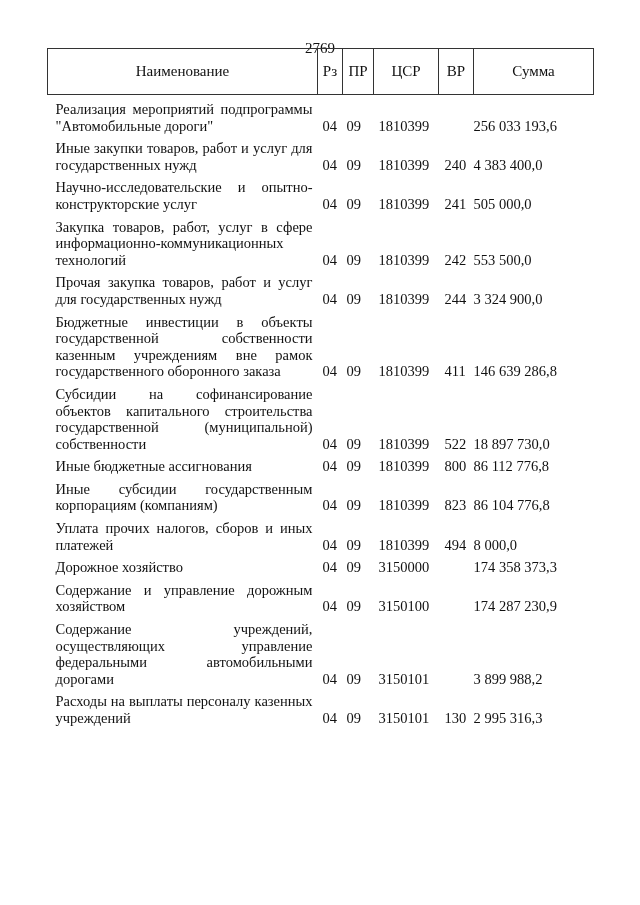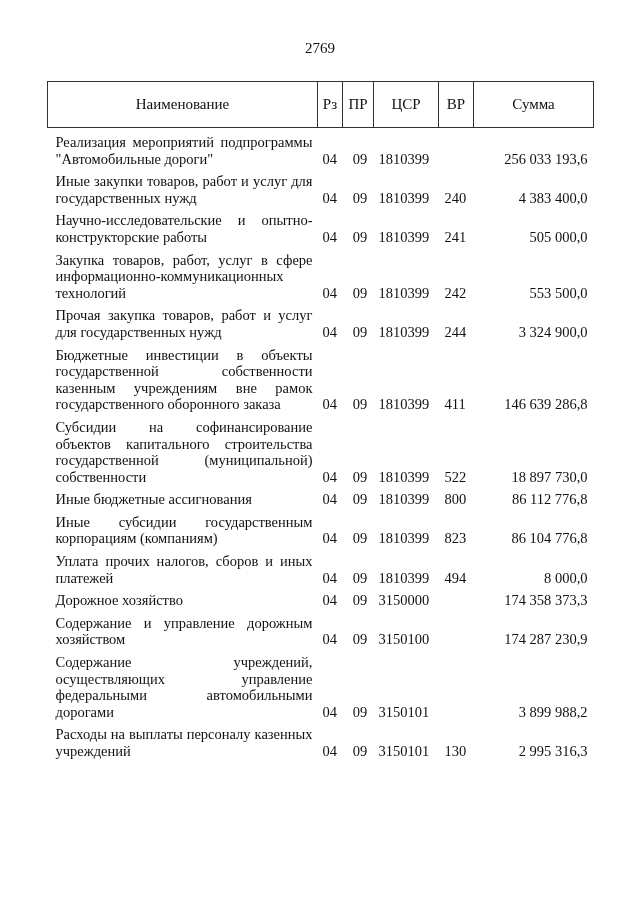--- a/index.html
+++ b/index.html
@@ -1,29 +1,29 @@
 <!DOCTYPE html>
 <html><head>
 <meta charset="utf-8">
 <style>
   html, body { margin: 0; padding: 0; background: #ffffff; }
   body { width: 640px; height: 905px; position: relative; overflow: hidden;
          font-family: "Liberation Serif", "DejaVu Serif", serif; color: #111; }
   .page-num { position: absolute; top: 40px; left: 0; width: 640px; text-align: center; font-size: 15px; }
-  table { position: absolute; top: 81px; left: 47px; width: 546px; border-collapse: collapse; table-layout: fixed; }
+  table { position: absolute; top: 48px; left: 47px; width: 546px; border-collapse: collapse; table-layout: fixed; }
   th { border: 1px solid #333; height: 45px; font-weight: normal; font-size: 15px; text-align: center; vertical-align: middle; padding: 0; }
   td { font-size: 14.5px; line-height: 16.6px; padding: 0; vertical-align: bottom; }
   td.name { text-align: justify; text-align-last: left; padding: 12px 5px 0 8px; }
   tr.row td { padding-top: 6px; }
   tr.row td.name { padding-top: 6px; }
   td.rz { padding-left: 5px; }
-  td.pr { padding-left: 4px; text-align: center; }
+  td.pr { padding-left: 4px; }
   td.csr { padding-left: 5px; margin-left: 12px; }
   td.vr { padding-left: 6px; }
-  td.sum { text-align: right; padding-right: 6px; }
+  td.sum { text-align: left; padding-right: 6px; }
   col.c-name { width: 270px; } col.c-rz { width: 25px; } col.c-pr { width: 31px; }
   col.c-csr { width: 65px; } col.c-vr { width: 35px; } col.c-sum { width: 120px; }
 </style>
 </head>
 <body>
 
 <div class="page-num">2769</div>
 
 <table>
   <colgroup>
@@ -55,21 +55,21 @@
       </tr>
       <tr class="row">
         <td class="name">Иные закупки товаров, работ и услуг для государственных нужд</td>
         <td class="rz">04</td>
         <td class="pr">09</td>
         <td class="csr">1810399</td>
         <td class="vr">240</td>
         <td class="sum">4 383 400,0</td>
       </tr>
       <tr class="row">
-        <td class="name">Научно-исследовательские и опытно-конструкторские работы</td>
+        <td class="name">Научно-исследовательские и опытно-конструкторские услуг</td>
         <td class="rz">04</td>
         <td class="pr">09</td>
         <td class="csr">1810399</td>
         <td class="vr">241</td>
         <td class="sum">505 000,0</td>
       </tr>
       <tr class="row">
         <td class="name">Закупка товаров, работ, услуг в сфере информационно-коммуникационных технологий</td>
         <td class="rz">04</td>
         <td class="pr">09</td>

